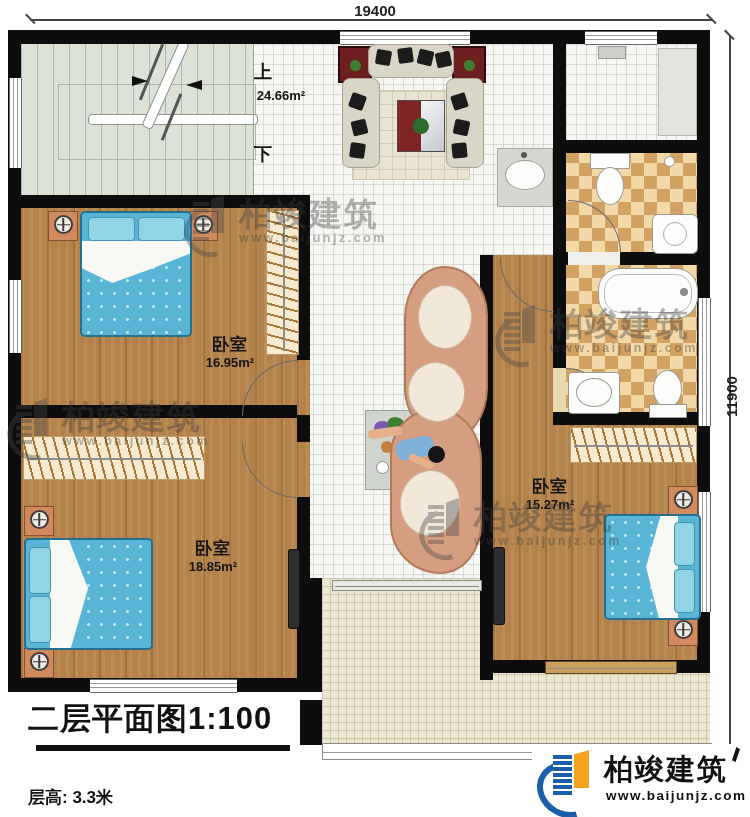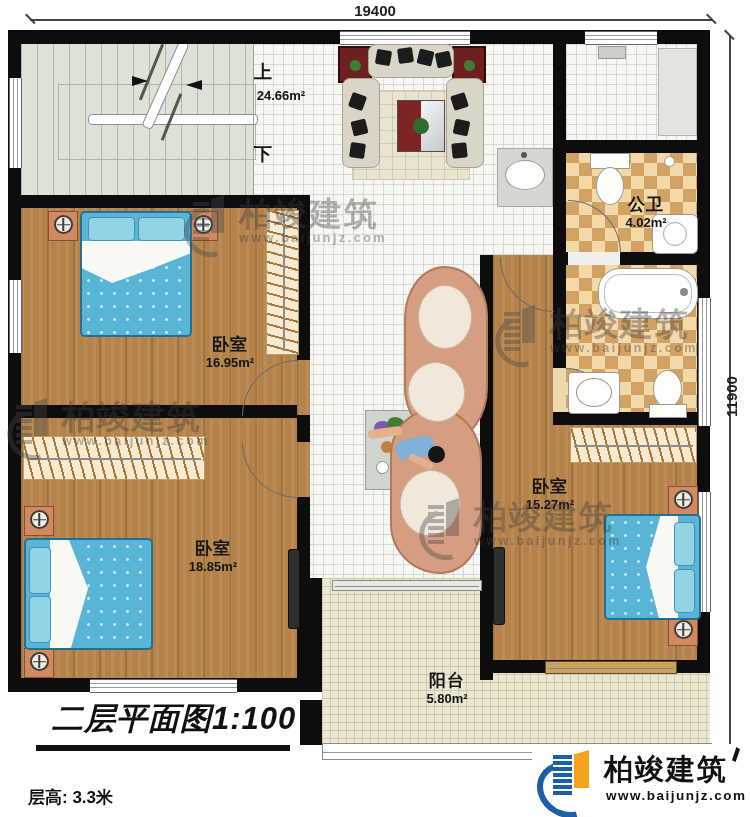--- a/index.html
+++ b/index.html
@@ -276,39 +276,31 @@
 
   <div class="slide" style="left:332px;top:580px;width:148px;height:9px;"></div>
   <div class="slide slide-wood" style="left:545px;top:661px;width:130px;height:11px;"></div>
   <div class="rail" style="left:322px;top:743px;width:388px;height:15px;"></div>
 
   <div class="udl" style="left:254px;top:60px;">上</div>
   <div class="udl" style="left:254px;top:142px;">下</div>
   <div class="rl" style="left:236px;top:88px;width:90px;">
       <span class="ar">24.66m²</span>
     </div>
-  <div class="rl" style="left:598px;top:194px;width:96px;">
-    <span class="nm">公卫</span>
-    <span class="ar">4.02m²</span>
-  </div>
   <div class="rl" style="left:178px;top:334px;width:104px;">
     <span class="nm">卧室</span>
     <span class="ar">16.95m²</span>
   </div>
   <div class="rl" style="left:158px;top:538px;width:110px;">
     <span class="nm">卧室</span>
     <span class="ar">18.85m²</span>
   </div>
   <div class="rl" style="left:502px;top:476px;width:96px;">
     <span class="nm">卧室</span>
     <span class="ar">15.27m²</span>
-  </div>
-  <div class="rl" style="left:392px;top:670px;width:110px;">
-    <span class="nm">阳台</span>
-    <span class="ar">5.80m²</span>
   </div>
 
   <div class="wm" style="left:183px;top:193px;">
     <div class="wm-ic">
         <div class="sw"></div>
         <div class="b1"></div>
         <div class="b2"></div>
       </div>
     <div>
         <div class="wm-name">柏竣建筑</div>
@@ -351,21 +343,21 @@
 
   <div class="dimtext" style="left:0;top:2px;width:750px;text-align:center;">19400</div>
   <div class="dimline" style="left:30px;top:19px;width:682px;height:1.5px;"></div>
   <div class="dimtick" style="left:24px;top:18px;"></div>
   <div class="dimtick" style="left:705px;top:18px;"></div>
   <div class="dimline" style="left:729px;top:35px;width:1.5px;height:722px;"></div>
   <div class="dimtext" style="left:710px;top:388px;width:42px;text-align:center;transform:rotate(-90deg);">11900</div>
   <div class="dimtick" style="left:723px;top:34px;"></div>
   <div class="dimtick" style="left:723px;top:755px;"></div>
 
-  <div class="tb-title" style="left:52px;top:698px;font-style:italic;">
+  <div class="tb-title" style="left:28px;top:698px;">
     <span>二层平面图</span><span>1:100</span>
   </div>
   <div class="tb-rule" style="left:36px;top:745px;width:254px;height:6px;"></div>
   <div class="tb-line" style="left:28px;top:786px;">
     <span>层高:</span>
     <span>3.3米</span>
   </div>
 
   <div class="abs" style="left:532px;top:744px;width:216px;height:70px;background:#fff;">
     <div class="lg-ic" style="left:4px;top:5px;">

